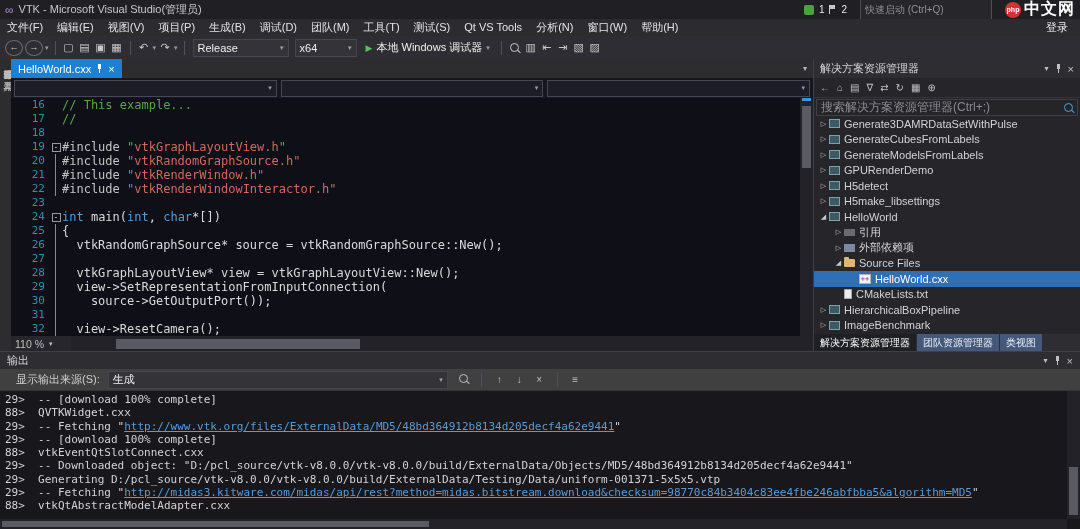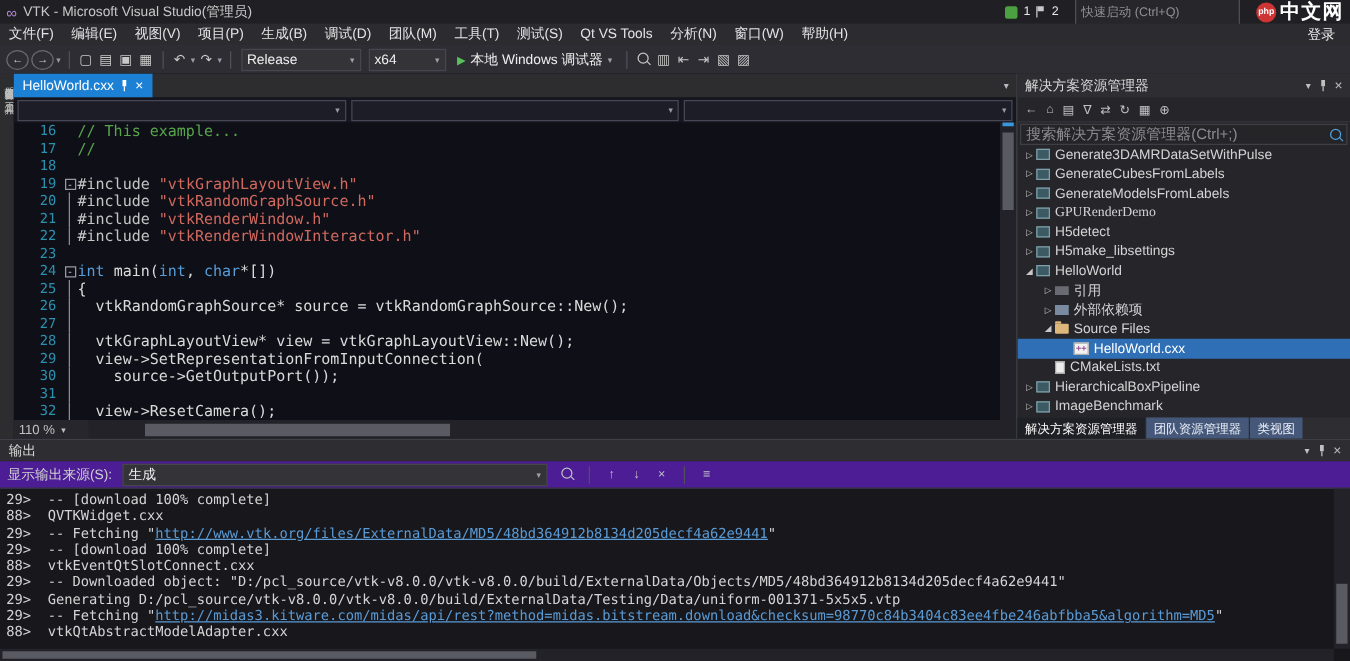--- a/index.html
+++ b/index.html
@@ -88,21 +88,21 @@
   .ticon.folder{background:#dcb67a;border-radius:1px;position:relative;height:8px;}
   .ticon.folder::before{content:"";position:absolute;top:-2px;left:0;width:5px;height:2px;background:#dcb67a;border-radius:1px 1px 0 0;}
   .ticon.cpp{width:12px;height:10px;background:#f2f2f2;border:1px solid #b0b0b0;color:#9b4f96;font:bold 7px/8px "DejaVu Sans Mono",monospace;text-align:center;}
   .ticon.txt{width:8px;height:10px;background:#ececec;border:1px solid #a8a8a8;}
   .se-tabs{position:absolute;bottom:0;left:0;right:0;height:18px;display:flex;align-items:stretch;background:#2d2d32;font-size:10px;}
   .se-tab{display:flex;align-items:center;padding:0 6px;background:#46587a;color:#e8eef7;margin-right:1px;}
   .se-tab.active{background:#1f1f26;color:#fff;}
   
   .output{position:absolute;left:0;right:0;bottom:0;height:177px;background:#17171c;border-top:1px solid #3f3f46;}
   .out-header{height:17px;background:#2d2d32;display:flex;align-items:center;padding:0 7px;font-size:11px;color:#d8d8d8;}
-  .out-toolbar{height:21px;background:#4c1d95;display:flex;align-items:center;gap:5px;padding:0 6px;font-size:11px;color:#d0d0d0;border-bottom:1px solid #34343a;}
+  .out-toolbar{height:21px;background:#404040;display:flex;align-items:center;gap:5px;padding:0 16px;font-size:11px;color:#d0d0d0;border-bottom:1px solid #34343a;}
   .srccombo{width:330px;height:16px;}
   .obtn{min-width:15px;text-align:center;color:#c0c0c6;font-size:10px;}
   .out-text{position:absolute;top:39px;left:0;right:13px;bottom:10px;padding:2px 0 0 5px;overflow:hidden;
             font-family:"DejaVu Sans Mono",monospace;font-size:11px;line-height:13.3px;color:#d4d4d4;white-space:pre;}
   .olink{color:#5b9bd5;text-decoration:underline;}
   .out-vscroll{position:absolute;right:0;top:39px;bottom:10px;width:13px;background:#222228;}
   .out-vscroll .vthumb2{position:absolute;bottom:4px;left:2px;right:2px;height:48px;background:#5a5a62;}
   .out-hscroll{position:absolute;left:0;right:13px;bottom:0;height:10px;background:#222228;}
   .out-hscroll .hthumb2{position:absolute;left:2px;width:40%;top:2px;bottom:2px;background:#5a5a62;}
 </style>
@@ -278,21 +278,21 @@
           <div class="tree-row" style="padding-left: 4px;">
             <span class="expander">▷</span>
             <span class="ticon proj"></span>
             <span class="tlabel">GenerateCubesFromLabels</span>
           </div>
           <div class="tree-row" style="padding-left: 4px;">
             <span class="expander">▷</span>
             <span class="ticon proj"></span>
             <span class="tlabel">GenerateModelsFromLabels</span>
           </div>
-          <div class="tree-row" style="padding-left: 4px; font-family: Liberation Serif, serif;">
+          <div class="tree-row" style="padding-left: 4px;">
             <span class="expander">▷</span>
             <span class="ticon proj"></span>
             <span class="tlabel">GPURenderDemo</span>
           </div>
           <div class="tree-row" style="padding-left: 4px;">
             <span class="expander">▷</span>
             <span class="ticon proj"></span>
             <span class="tlabel">H5detect</span>
           </div>
           <div class="tree-row" style="padding-left: 4px;">

